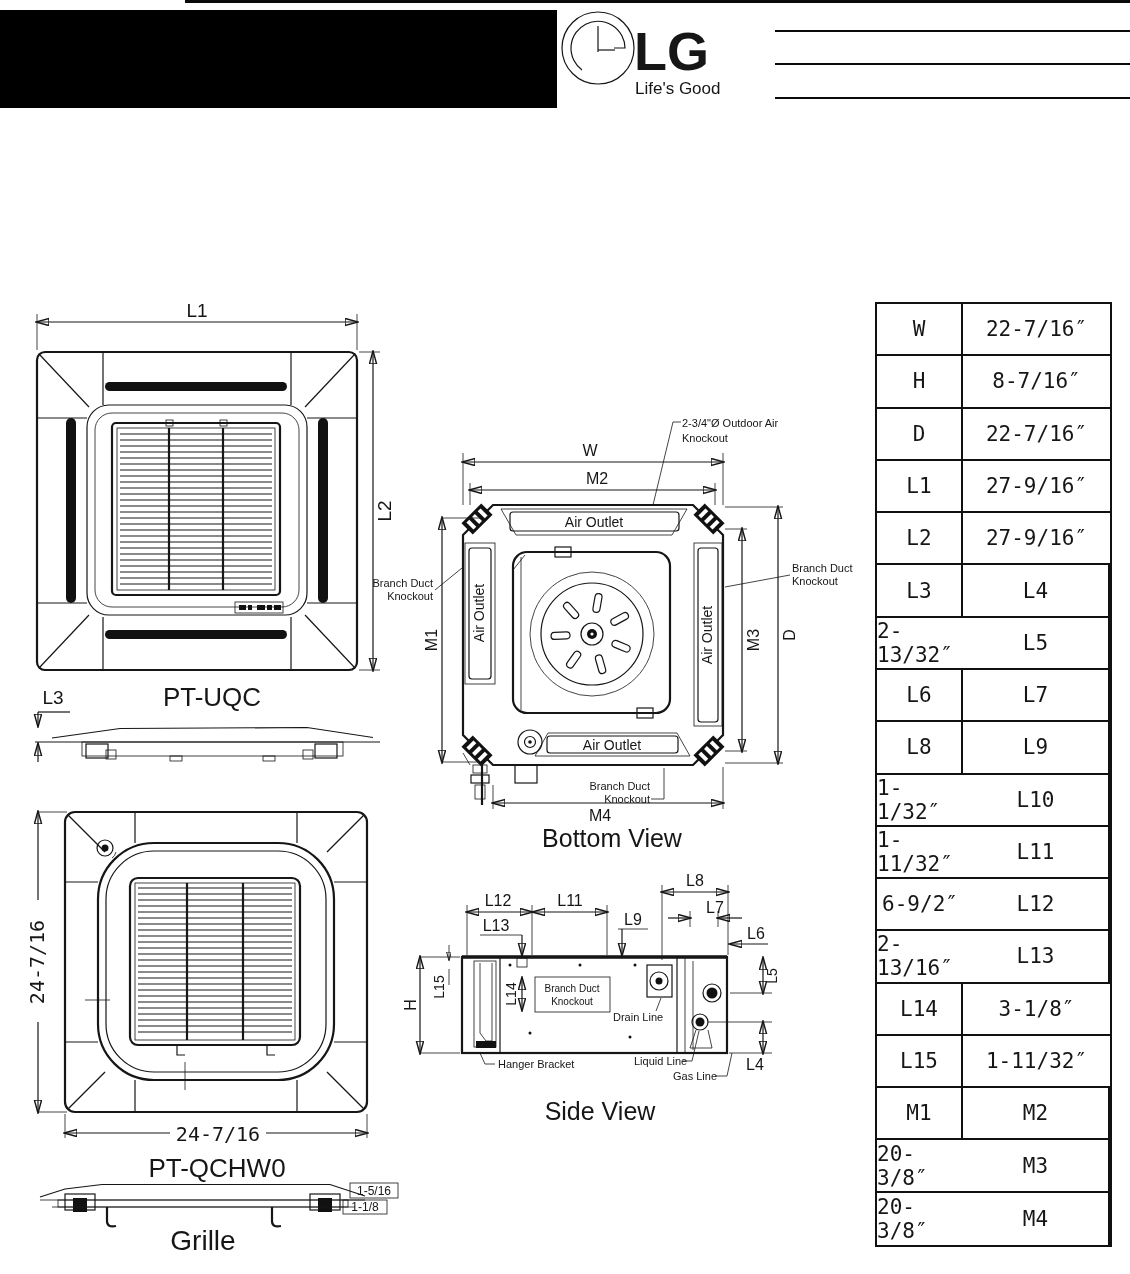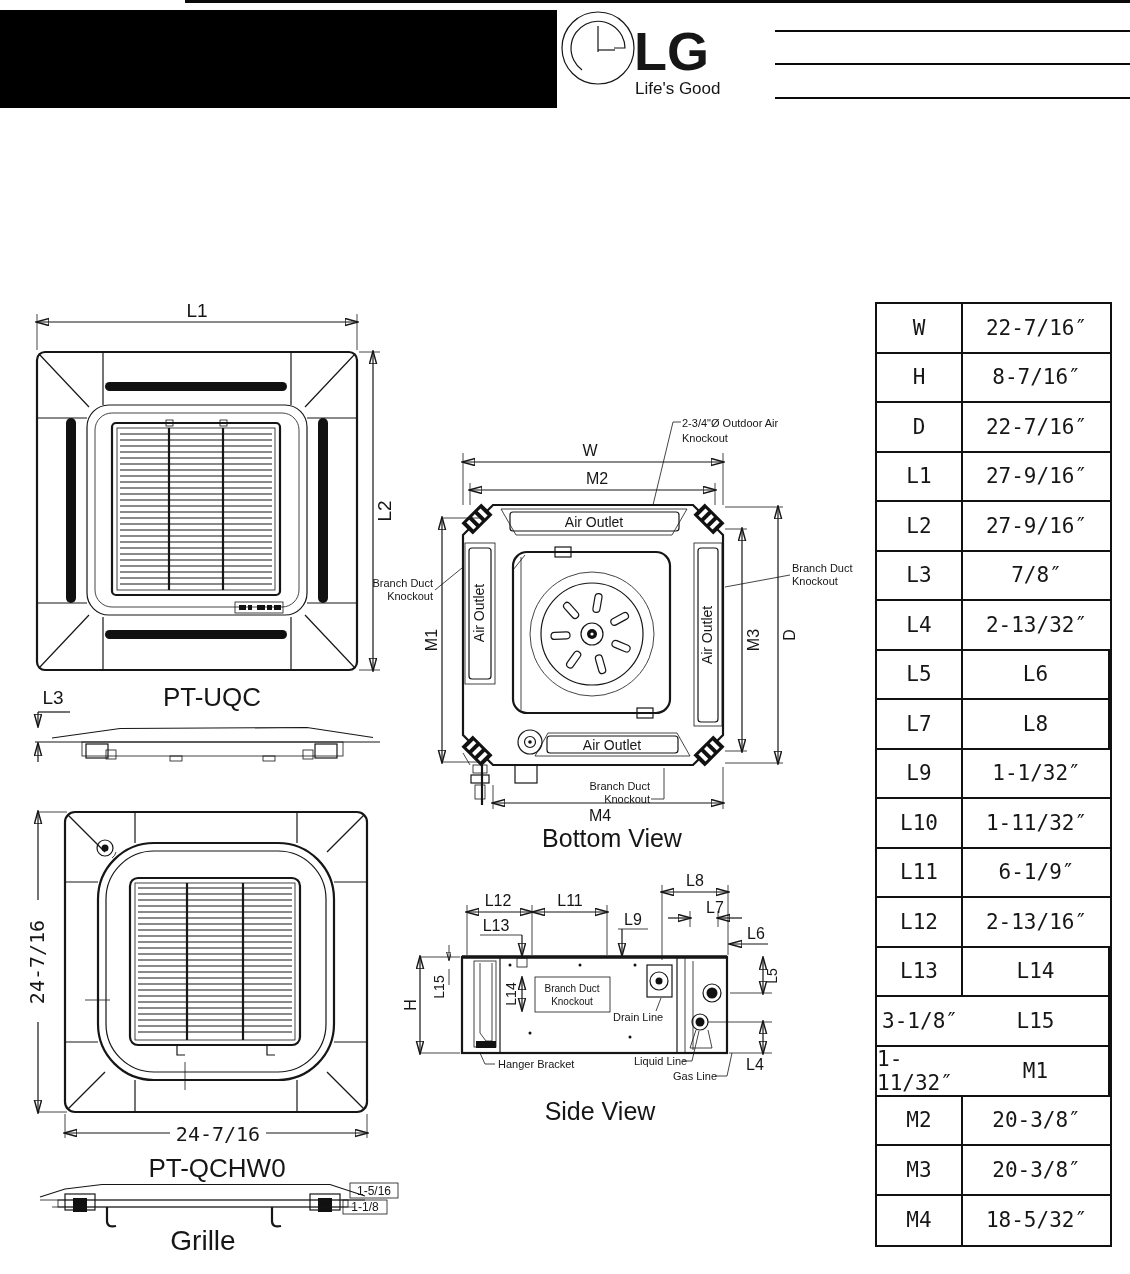--- a/index.html
+++ b/index.html
@@ -550,40 +550,38 @@
     <div class="tcell tvalue">22-7/16″</div>
     <div class="tcell tlabel">H</div>
     <div class="tcell tvalue">8-7/16″</div>
     <div class="tcell tlabel">D</div>
     <div class="tcell tvalue">22-7/16″</div>
     <div class="tcell tlabel">L1</div>
     <div class="tcell tvalue">27-9/16″</div>
     <div class="tcell tlabel">L2</div>
     <div class="tcell tvalue">27-9/16″</div>
     <div class="tcell tlabel">L3</div>
-    <div class="tcell tvalue">7/8″</div>
     <div class="tcell tlabel">L4</div>
     <div class="tcell tvalue">2-13/32″</div>
     <div class="tcell tlabel">L5</div>
     <div class="tcell tlabel">L6</div>
     <div class="tcell tlabel">L7</div>
     <div class="tcell tlabel">L8</div>
     <div class="tcell tlabel">L9</div>
     <div class="tcell tvalue">1-1/32″</div>
     <div class="tcell tlabel">L10</div>
     <div class="tcell tvalue">1-11/32″</div>
     <div class="tcell tlabel">L11</div>
-    <div class="tcell tvalue">6-1/9″</div>
+    <div class="tcell tvalue">6-9/2″</div>
     <div class="tcell tlabel">L12</div>
     <div class="tcell tvalue">2-13/16″</div>
     <div class="tcell tlabel">L13</div>
     <div class="tcell tlabel">L14</div>
     <div class="tcell tvalue">3-1/8″</div>
     <div class="tcell tlabel">L15</div>
     <div class="tcell tvalue">1-11/32″</div>
     <div class="tcell tlabel">M1</div>
     <div class="tcell tlabel">M2</div>
     <div class="tcell tvalue">20-3/8″</div>
     <div class="tcell tlabel">M3</div>
     <div class="tcell tvalue">20-3/8″</div>
     <div class="tcell tlabel">M4</div>
-    <div class="tcell tvalue">18-5/32″</div>
   </div>
 
 </body></html>

